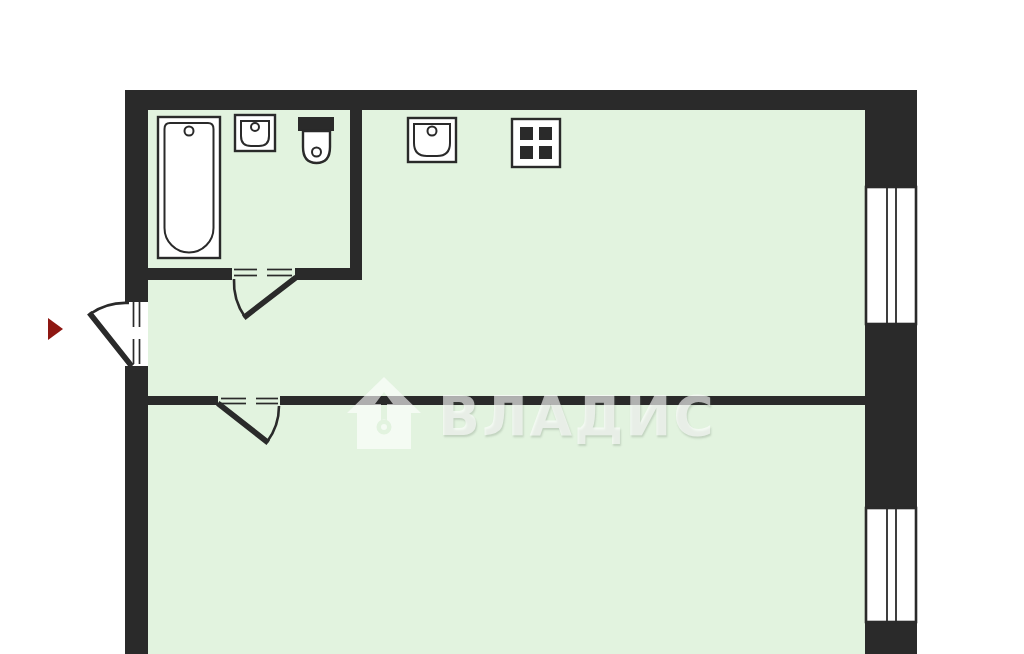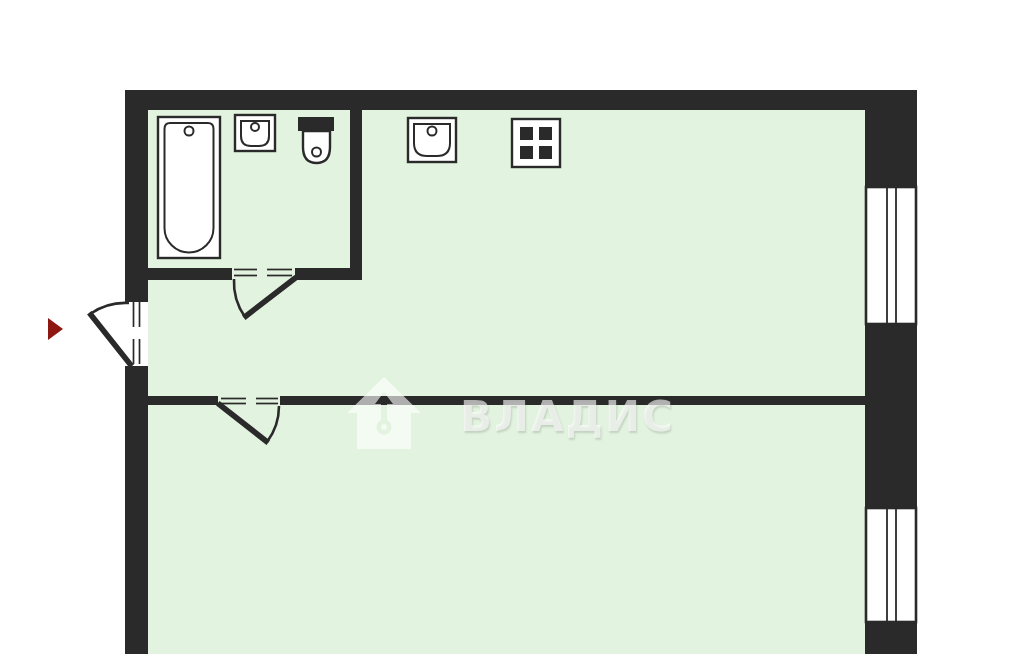--- a/index.html
+++ b/index.html
@@ -16,22 +16,22 @@
   svg .fixture-thin{fill:none;stroke:#2a2a2a;stroke-width:2;}
   svg .burner{fill:#2a2a2a;stroke:none;}
   svg .win-box{fill:#ffffff;stroke:#2a2a2a;stroke-width:2.6;}
   svg .win-line{stroke:#2a2a2a;stroke-width:1.8;}
   svg .jamb{stroke:#2a2a2a;stroke-width:1.7;}
   svg .door-leaf{stroke:#2a2a2a;stroke-width:5.6;stroke-linecap:square;fill:none;}
   svg .door-arc{stroke:#2a2a2a;stroke-width:2.6;fill:none;}
   .watermark{position:absolute;left:0;top:0;z-index:2;width:100%;height:100%;pointer-events:none;}
   .wm-logo{position:absolute;left:346px;top:376px;}
   .wm-text{
-    position:absolute;left:460px;top:389px;
-    font-size:42px;font-weight:bold;line-height:55px;
+    position:absolute;left:438px;top:389px;
+    font-size:55px;font-weight:bold;line-height:55px;
     letter-spacing:2px;
     color:rgba(255,255,255,0.62);
     text-shadow:1px 2px 2px rgba(80,100,80,0.22);
     white-space:nowrap;
   }
 </style>
 </head>
 <body>
 
 <div class="stage">

